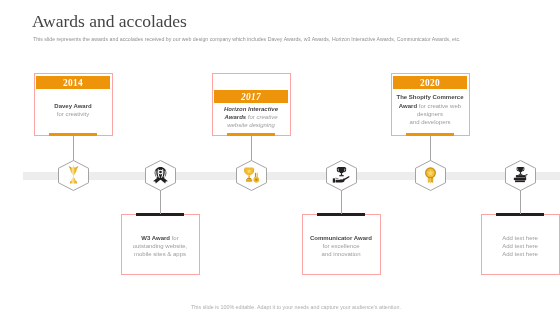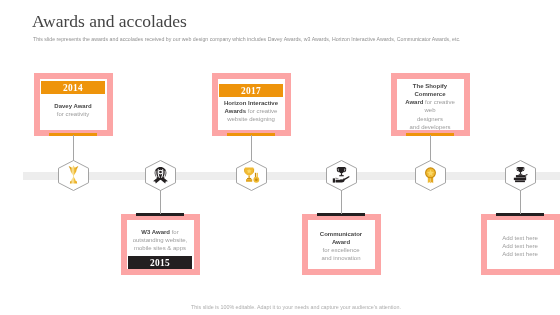--- a/index.html
+++ b/index.html
@@ -12,21 +12,21 @@
   #footer{position:absolute;left:0;top:304px;width:560px;text-align:center;font-size:5.35px;color:#adadad;}
 
   .timeline{position:absolute;left:7px;top:171.5px;width:538px;height:8.5px;background:#ededed;}
   .arrow{position:absolute;left:545px;top:168px;width:0;height:0;border-top:7.5px solid transparent;border-bottom:7.5px solid transparent;border-left:6px solid #ededed;}
 
   .hex{position:absolute;width:31px;height:31px;}
   .icon{position:absolute;width:19px;height:19px;}
   .icon svg{width:19px;height:19px;display:block;}
   .conn{position:absolute;width:1px;background:#a5a5a5;}
 
-  .card{position:absolute;box-sizing:border-box;border:6px solid #fca5a5;background:#fff;display:flex;flex-direction:column;padding:1.5px;}
+  .card{position:absolute;box-sizing:border-box;border:1px solid #fca5a5;background:#fff;display:flex;flex-direction:column;padding:1.5px;}
   .band{box-sizing:border-box;flex:0 0 auto;height:12.5px;background:#EE940B;color:#ffffff;font-family:"Liberation Serif",serif;
         font-size:9.4px;font-weight:bold;text-align:center;line-height:14px;letter-spacing:.3px;}
   .band-dark{background:#231f20;}
   .cbody{flex:1 1 auto;display:flex;flex-direction:column;justify-content:center;
          text-align:center;font-size:6px;color:#9c9c9c;line-height:1.36;padding:0 2px;}
   .cbody b{color:#474747;font-weight:bold;}
   .accent{position:absolute;height:2.8px;background:#EE940B;}
   .accent-dark{background:#231f20;}
 </style>
 </head>
@@ -64,21 +64,20 @@
           </defs>
           <path d="M12 0.3 L13.7 3.8 L18.6 1.5 L16.2 6.4 C16.2 9.2 14.2 11.4 13.0 13.4 C12.3 14.6 12.3 16.4 13.0 17.6 C13.8 19.0 14.8 20.4 14.8 21.6 L16.4 22.4 L17.0 25.4 L7.0 25.4 L7.6 22.4 L9.2 21.6 C9.2 20.4 10.2 19.0 11.0 17.6 C11.7 16.4 11.7 14.6 11.0 13.4 C9.8 11.4 7.8 9.2 7.8 6.4 L5.4 1.5 L10.3 3.8 Z" fill="url(#g1_1)"></path>
         </svg>
       </div>
       <div class="card" style="left: 104.5px; width: 79px; top: 214px; height: 60.5px; padding-bottom: 0px;">
         <div class="cbody" style="padding: 2px 2px 0px;">
           <div><b>W3 Award</b><span> for</span></div>
           <div><span>outstanding website,</span></div>
           <div><span>mobile sites &amp; apps</span></div>
         </div>
-        <div class="band band-dark">2015</div>
       </div>
       <div class="accent accent-dark" style="left: 120px; width: 48px; top: 212.8px;"></div>
       <div class="conn" style="left: 144px; top: 189.5px; height: 24px;"></div>
       <div class="hex" style="left: 128.5px; top: 159.5px;"><svg viewBox="0 0 31 31" width="31" height="31">
           <polygon points="15.5,0.5 30.5,8.25 30.5,22.75 15.5,30.5 0.5,22.75 0.5,8.25" fill="#ffffff" stroke="#9a9a9a" stroke-width="0.9" stroke-linejoin="round"></polygon>
         </svg></div>
       <div class="icon" style="left: 134.5px; top: 165.5px;">
         <svg viewBox="0 0 24 24" width="19" height="19">
           <g fill="#231f20">
             <path d="M9.9 13.2 L2.6 19.4 L5.4 19.7 L6.0 22.2 L12.5 16.6 Z"></path>
@@ -88,21 +87,21 @@
           <g fill="#fff">
             <path d="M6.8 6.0 C6.4 9.0 6.9 11.8 8.3 13.9 L7.2 14.5 C5.6 12.0 5.2 8.9 5.8 5.6 Z"></path>
             <path d="M17.2 6.0 C17.6 9.0 17.1 11.8 15.7 13.9 L16.8 14.5 C18.4 12.0 18.8 8.9 18.2 5.6 Z"></path>
             <path d="M9.9 4.2 C9.3 8.3 9.8 11.8 11.3 14.6 L10.2 15.2 C8.4 12.0 7.9 8.1 8.7 3.9 Z"></path>
             <path d="M14.1 4.2 C14.7 8.3 14.2 11.8 12.7 14.6 L13.8 15.2 C15.6 12.0 16.1 8.1 15.3 3.9 Z"></path>
             <circle cx="12" cy="7.6" r="3.0"></circle>
           </g>
           <circle cx="12" cy="7.6" r="1.7" fill="#231f20"></circle>
         </svg>
       </div>
-      <div class="card" style="left: 195.5px; width: 79px; top: 73px; height: 62.5px; padding-top: 5px;">
+      <div class="card" style="left: 195.5px; width: 79px; top: 73px; height: 62.5px; padding-top: 16px; font-style: italic;">
         <div class="band">2017</div>
         <div class="cbody" style="padding: 1px 2px 3px;">
           <div><b>Horizon Interactive</b></div>
           <div><b>Awards</b><span> for creative</span></div>
           <div><span>website designing</span></div>
         </div>
       </div>
       <div class="accent" style="left: 211px; width: 48px; top: 133.2px;"></div>
       <div class="conn" style="left: 235px; top: 135px; height: 25.5px;"></div>
       <div class="hex" style="left: 219.5px; top: 159.5px;"><svg viewBox="0 0 31 31" width="31" height="31">
@@ -145,20 +144,21 @@
             <path d="M17.9 2.2 L16.0 2.2 L16.0 3.5 L16.7 3.5 L16.7 4.6 C16.7 5.6 16.2 6.2 15.4 6.4 L15.4 7.8 C17.0 7.6 17.9 6.4 17.9 4.6 Z"></path>
             <rect x="11.2" y="9.0" width="1.6" height="2.6"></rect>
             <path d="M9.2 11.5 L14.8 11.5 L14.8 13.0 L9.2 13.0 Z"></path>
             <rect x="1.0" y="15.6" width="2.8" height="5.4"></rect>
             <path d="M4.4 14.9 C6.0 14.9 7.6 15.3 9.0 15.9 L13.6 15.9 C14.6 15.9 14.7 17.2 13.6 17.2 L10.4 17.2 L10.4 18.0 L15.6 18.0 C18.0 16.9 20.0 15.6 21.8 14.2 C22.6 13.6 21.7 12.5 20.8 13.1 C19.0 14.3 17.4 15.2 15.8 15.9 L4.4 15.9 Z"></path>
             <path d="M4.4 17.3 L15.9 17.3 C16.4 18.9 14.4 20.9 12.2 20.9 L4.4 20.9 Z"></path>
           </g>
         </svg>
       </div>
       <div class="card" style="left: 374.5px; width: 79px; top: 73px; height: 62.5px; padding-top: 2px;">
+        <div class="band">2020</div>
         <div class="cbody" style="padding: 1px 2px 3px;">
           <div><b>The Shopify Commerce</b></div>
           <div><b>Award</b><span> for creative  web</span></div>
           <div><span>designers</span></div>
           <div><span>and developers</span></div>
         </div>
       </div>
       <div class="accent" style="left: 390px; width: 48px; top: 133.2px;"></div>
       <div class="conn" style="left: 414px; top: 135px; height: 25.5px;"></div>
       <div class="hex" style="left: 398.5px; top: 159.5px;"><svg viewBox="0 0 31 31" width="31" height="31">

